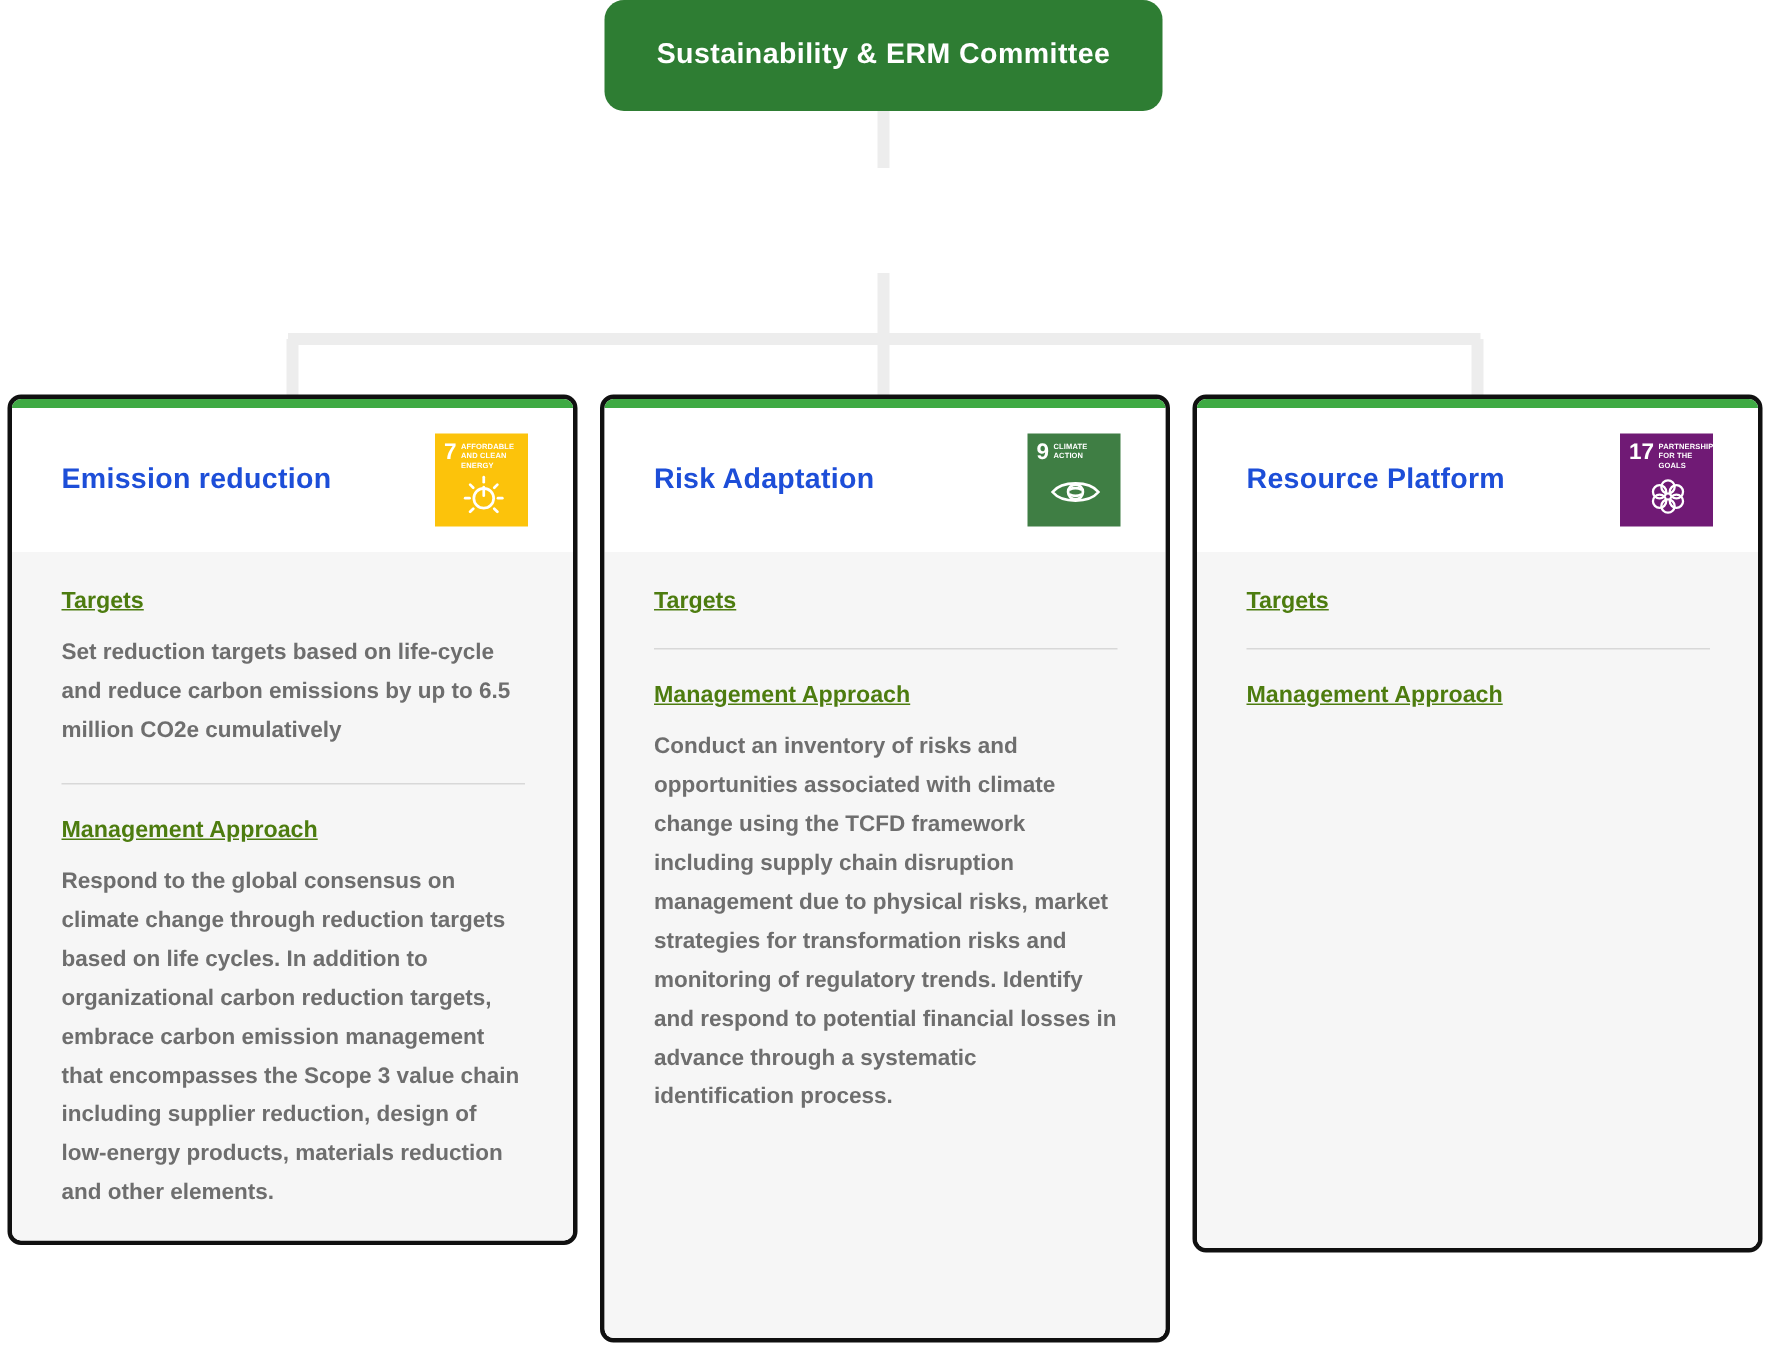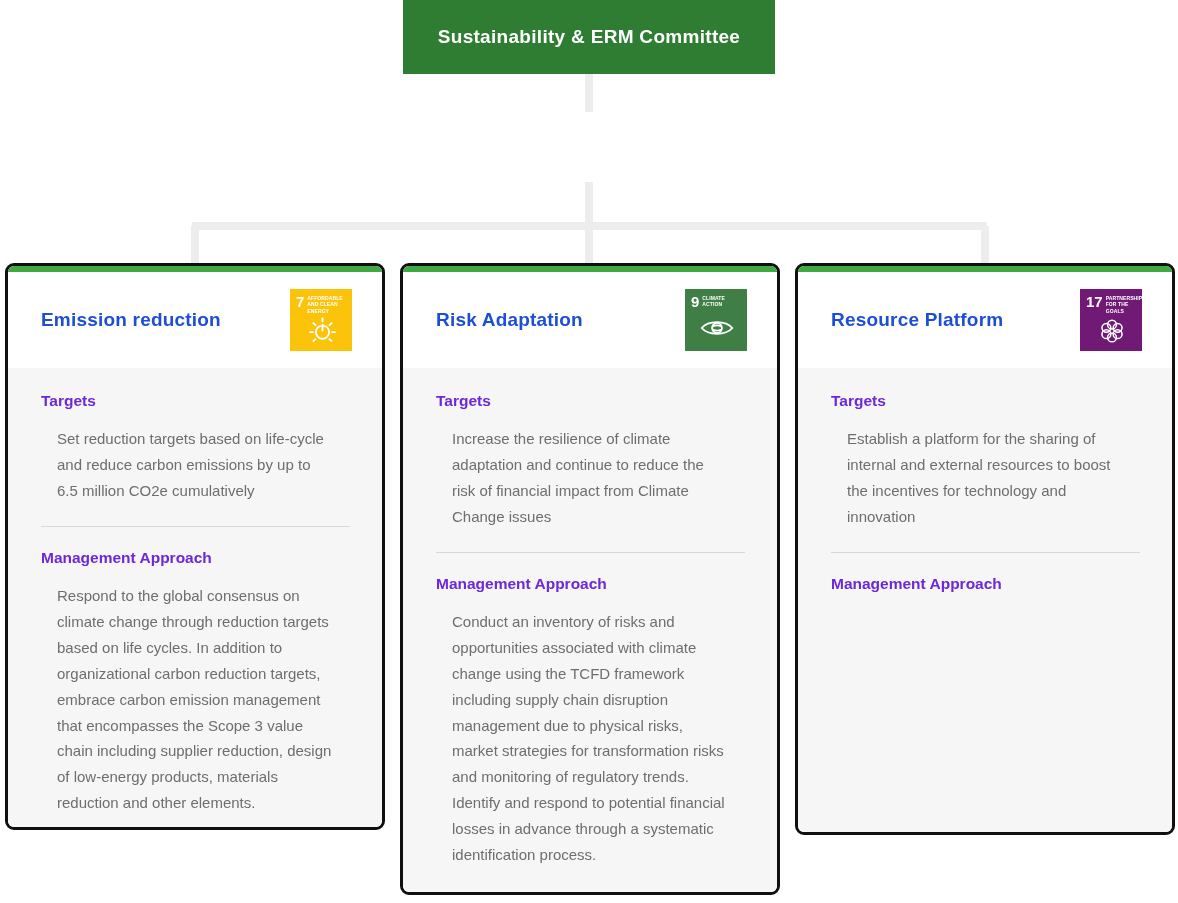--- a/index.html
+++ b/index.html
@@ -10,39 +10,39 @@
     height: 903px;
     background: #ffffff;
     font-family: "Liberation Sans", "DejaVu Sans", sans-serif;
     overflow: hidden;
   }
   .line { position: absolute; background: #EDEDED; z-index: 0; }
   .org-box {
     position: absolute; left: 403px; width: 372px;
     display: flex; align-items: center; justify-content: center;
     color: #fff; font-size: 19px; font-weight: 700; letter-spacing: 0.3px;
-    z-index: 1; text-align: center;
+    z-index: 1; text-align: center; border-radius: 13px;
   }
   #committee { top: 0; height: 74px; background: #2E7D33; }
   #workgroup { top: 108px; height: 76px; background: #46A94A; }
   .card {
     position: absolute; top: 263px; width: 380px;
     border: 3px solid #101010; border-radius: 9px;
     background: #ffffff; overflow: hidden;
     display: flex; flex-direction: column; z-index: 1;
   }
   .topbar { height: 6px; background: #3FAA44; flex: none; }
   .card-header {
     display: flex; align-items: center; justify-content: space-between;
     padding: 17px 30px 17px 33px; background: #ffffff; flex: none;
   }
   .card-title { margin: 0; font-size: 19px; font-weight: 700; color: #1d4ed8; letter-spacing: 0.2px; }
   .card-body { background: #F6F6F6; padding: 24px 32px 24px 33px; flex: 1; }
-  .sec-heading { margin: 0 0 12px 0; font-size: 15.5px; font-weight: 700; color: #6d28d9; }
-  .sec-text { margin: 16px; font-size: 15px; line-height: 1.73; color: #6E6E6E; }
+  .sec-heading { margin: 0 0 12px 0; font-size: 15.5px; font-weight: 700; color: #4d7c0f; text-decoration: underline; }
+  .sec-text { margin: 0; font-size: 15px; line-height: 1.73; color: #6E6E6E; font-weight: bold; }
   .divider { border: none; border-top: 1px solid #D8D8D8; margin: 22px 0; }
   .sdg {
     width: 62px; height: 62px; flex: none; color: #fff;
     padding: 5px 4px 4px 6px; display: flex; flex-direction: column;
   }
   .sdg-7  { background: #FCC30B; }
   .sdg-13 { background: #3F7E44; }
   .sdg-17 { background: #701a75; }
   .sdg-top { display: flex; gap: 3px; align-items: flex-start; }
   .sdg-num { font-size: 15px; font-weight: 700; line-height: 1; }
@@ -118,21 +118,20 @@
               <circle cx="20" cy="20" r="5.5"></circle>
               <path d="M16,18 C18,16.8 22,16.8 24,18"></path>
               <path d="M16,22 C18,23.2 22,23.2 24,22"></path>
             </g>
           </svg>
         </div>
       </div>
     </div>
     <div class="card-body">
       <h3 class="sec-heading">Targets</h3>
-      <p class="sec-text">Increase the resilience of climate adaptation and continue to reduce the risk of financial impact from Climate Change issues</p>
       <hr class="divider">
       <h3 class="sec-heading">Management Approach</h3>
       <p class="sec-text">Conduct an inventory of risks and opportunities associated with climate change using the TCFD framework including supply chain disruption management due to physical risks, market strategies for transformation risks and monitoring of regulatory trends. Identify and respond to potential financial losses in advance through a systematic identification process.</p>
     </div>
   </div>
 
   <div class="card" style="left:795px; height:572px;">
     <div class="topbar"></div>
     <div class="card-header">
       <h2 class="card-title">Resource Platform</h2>
@@ -150,19 +149,18 @@
               <circle cx="20" cy="27.5" r="5.2"></circle>
               <circle cx="13.4" cy="23.7" r="5.2"></circle>
               <circle cx="13.4" cy="16.3" r="5.2"></circle>
             </g>
           </svg>
         </div>
       </div>
     </div>
     <div class="card-body">
       <h3 class="sec-heading">Targets</h3>
-      <p class="sec-text">Establish a platform for the sharing of internal and external resources to boost the incentives for technology and innovation</p>
       <hr class="divider">
       <h3 class="sec-heading">Management Approach</h3>
     </div>
   </div>
 
 </div>
 
 </body></html>

